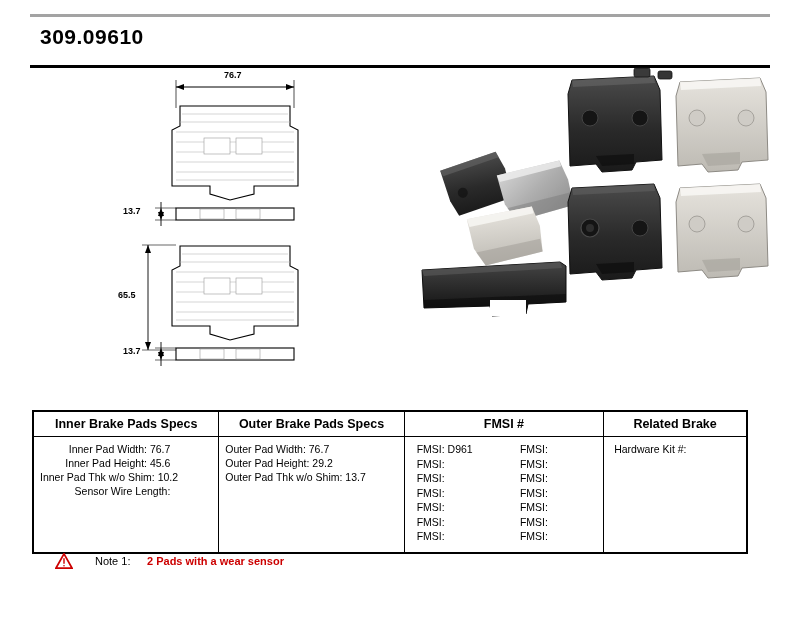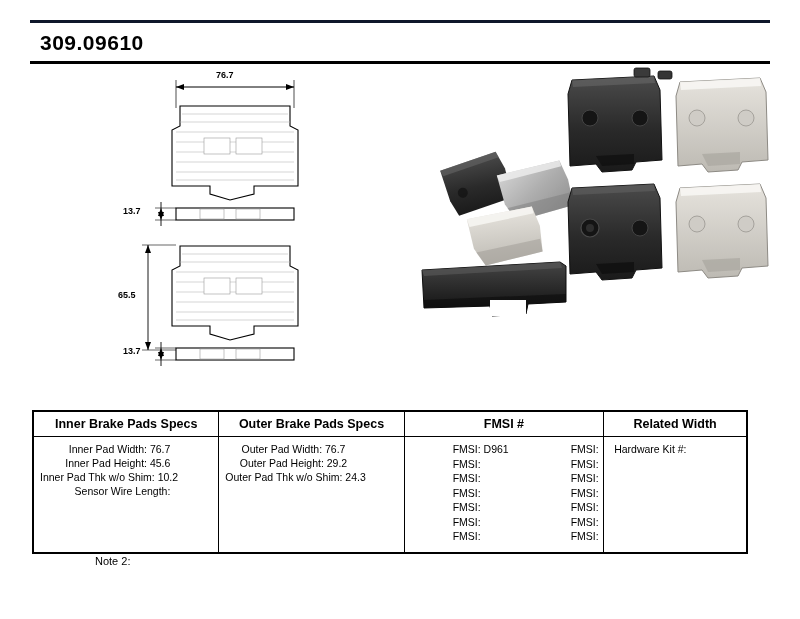--- a/index.html
+++ b/index.html
@@ -18,24 +18,24 @@
     position: relative;
     width: 800px;
     height: 619px;
     box-sizing: border-box;
   }
 
   
   .header {
     position: absolute;
     left: 30px;
-    top: 20px;
+    top: 14px;
     width: 740px;
-    height: 44px;
-    border-top: 3px solid #0f172a;
+    height: 54px;
+    border-top: 3px solid #a3a3a3;
     border-bottom: 3px solid #000;
     box-sizing: border-box;
   }
   .header-part {
     position: absolute;
     left: 10px;
     top: 8px;
     font-size: 21px;
     font-weight: bold;
     letter-spacing: 0.5px;
@@ -100,31 +100,30 @@
   .row-line {
     display: block;
     line-height: 14px;
     white-space: nowrap;
   }
   .right-align {
     text-align: right;
     padding-right: 42px;
   }
   .right-align-2 {
-    text-align: center;
+    text-align: left;
     padding-right: 36px;
   }
   .fmsi-grid {
     display: flex;
     flex-direction: row;
     padding-left: 6px;
   }
   .fmsi-col {
     width: 50%;
-    margin-left: 36px;
   }
   .fmsi-col .row-line {
     line-height: 14.5px;
   }
   .fmsi-col.col2 {
     padding-left: 26px;
   }
   .related-line {
     padding-left: 4px;
     line-height: 14px;
@@ -236,21 +235,21 @@
         <rect x="170" y="289" width="24" height="10" fill="#ffffff" stroke="#999" stroke-width="0.6"></rect>
         <rect x="206" y="289" width="24" height="10" fill="#ffffff" stroke="#999" stroke-width="0.6"></rect>
         <line x1="131" y1="282" x2="131" y2="306" stroke-width="0.9"></line>
         <path d="M131 288 l-3 8 l6 0 z" fill="#000" stroke="none"></path>
         <path d="M131 300 l-3 -8 l6 0 z" fill="#000" stroke="none"></path>
         <line x1="125" y1="288" x2="146" y2="288" stroke-width="0.6"></line>
         <line x1="125" y1="300" x2="146" y2="300" stroke-width="0.6"></line>
       </g>
     </svg>
 
-    <div class="dim-label" style="left:186px; top:10px;">76.7</div>
+    <div class="dim-label" style="left:194px; top:10px;">76.7</div>
     <div class="dim-label" style="left:93px; top:146px;">13.7</div>
     <div class="dim-label" style="left:88px; top:230px;text-align:right;">65.5</div>
     <div class="dim-label" style="left:93px; top:286px;">13.7</div>
 
     <svg style="position:absolute; left:360px; top:0px;" width="380" height="330" viewBox="0 0 380 330">
       <defs>
         <linearGradient id="padDark" x1="0" y1="0" x2="0" y2="1">
           <stop offset="0%" stop-color="#4b4b4b"></stop>
           <stop offset="55%" stop-color="#2a2a2a"></stop>
           <stop offset="100%" stop-color="#1a1a1a"></stop>
@@ -337,35 +336,35 @@
     </svg>
   </div>
 
   <div class="spec-table">
     <table>
       <thead>
         <tr>
           <th style="width:26%;">Inner Brake Pads Specs</th>
           <th style="width:26%;">Outer Brake Pads Specs</th>
           <th style="width:28%;">FMSI #</th>
-          <th style="width:20%;">Related Width</th>
+          <th style="width:20%;">Related Brake</th>
         </tr>
       </thead>
       <tbody>
         <tr class="body-row">
           <td>
             <span class="row-line right-align">Inner Pad Width:  76.7</span>
             <span class="row-line right-align">Inner Pad Height:  45.6</span>
             <span class="row-line right-align">Inner Pad Thk w/o Shim:  10.2</span>
             <span class="row-line right-align">Sensor Wire Length:</span>
           </td>
           <td>
             <span class="row-line right-align-2">Outer Pad Width:  76.7</span>
             <span class="row-line right-align-2">Outer Pad Height:  29.2</span>
-            <span class="row-line right-align-2">Outer Pad Thk w/o Shim:  24.3</span>
+            <span class="row-line right-align-2">Outer Pad Thk w/o Shim:  13.7</span>
           </td>
           <td>
             <div class="fmsi-grid">
               <div class="fmsi-col col1">
                 <span class="row-line">FMSI:   D961</span>
                 <span class="row-line">FMSI:</span>
                 <span class="row-line">FMSI:</span>
                 <span class="row-line">FMSI:</span>
                 <span class="row-line">FMSI:</span>
                 <span class="row-line">FMSI:</span>
@@ -385,18 +384,23 @@
           <td>
             <span class="row-line related-line">Hardware Kit #:</span>
           </td>
         </tr>
       </tbody>
     </table>
   </div>
 
   <div class="notes">
     <div class="note-row">
-      <span class="note-label">Note 2:</span>
-      <span class="note-value"></span>
+      <svg class="warn-icon" viewBox="0 0 20 18">
+        <path d="M10 1 L19 17 L1 17 Z" fill="#ffffff" stroke="#cc0000" stroke-width="2"></path>
+        <path d="M10 6 L10 12" stroke="#cc0000" stroke-width="1.6"></path>
+        <circle cx="10" cy="14.3" r="0.9" fill="#cc0000"></circle>
+      </svg>
+      <span class="note-label">Note 1:</span>
+      <span class="note-value">2 Pads with a wear sensor</span>
     </div>
   </div>
 
 </div>
 
 </body></html>

